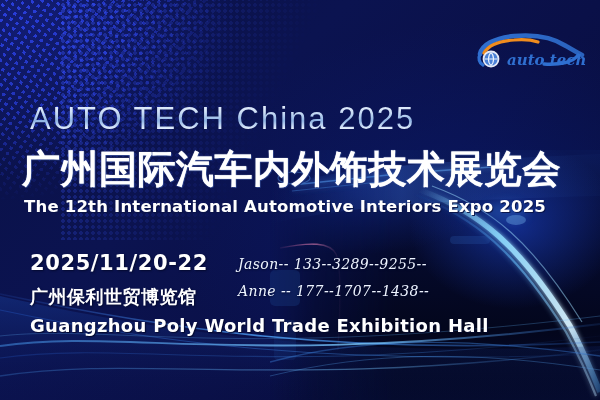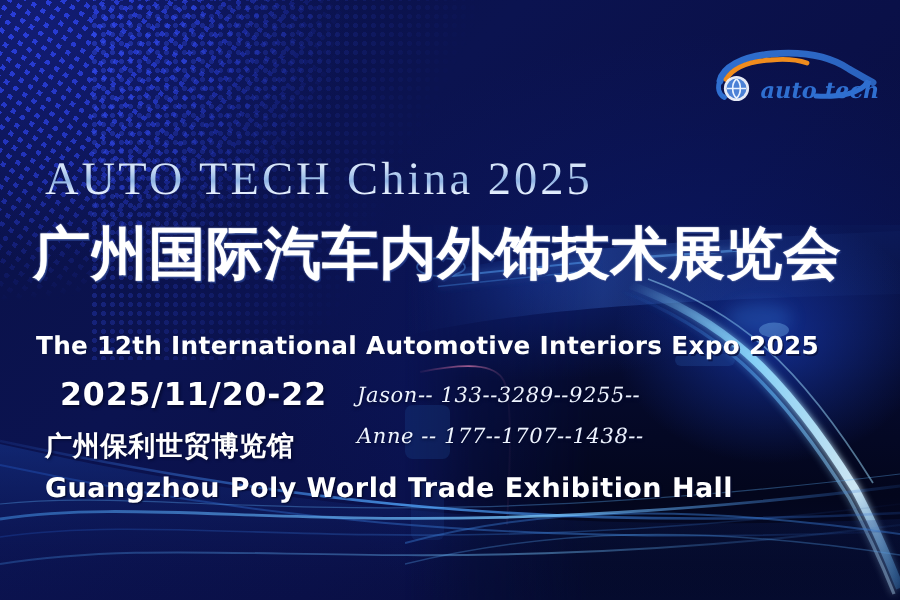--- a/index.html
+++ b/index.html
@@ -57,40 +57,39 @@
 
   
   .logo{position:absolute;right:14px;top:24px;width:112px;height:50px;}
 
   
   .content{position:absolute;left:0;top:0;width:600px;height:400px;}
 
   .t-main{
     position:absolute;left:30px;top:101px;
     font-size:31px;letter-spacing:2.0px;font-weight:400;
-    font-family:Liberation Serif, serif;
+    font-family:Liberation Sans, sans-serif;
     background:linear-gradient(180deg,#f2f6ff 0%,#cfe0f7 30%,#8fb4e4 55%,#e8f1ff 78%,#a9c6ea 100%);
     -webkit-background-clip:text;background-clip:text;color:transparent;
     text-shadow:none;white-space:nowrap;
   }
   .t-cn{
     position:absolute;left:22px;top:144px;
     font-size:38px;font-weight:700;letter-spacing:.5px;color:#ffffff;
     font-family:"DejaVu Sans",sans-serif;white-space:nowrap;
     text-shadow:0 0 1px #dfe9ff, 1px 1px 0 #1a2f7a;
   }
   .t-en{
     position:absolute;left:24px;top:197px;
     font-size:16.5px;font-weight:700;letter-spacing:.2px;color:#ffffff;
     font-family:"DejaVu Sans",sans-serif;white-space:nowrap;
     text-shadow:1px 1px 0 rgba(10,20,70,.9);
-    margin-top:24px;
   }
   .t-date{
-    position:absolute;left:40px;top:251px;
+    position:absolute;left:30px;top:251px;
     font-size:21px;font-weight:700;letter-spacing:.6px;color:#ffffff;
     font-family:"DejaVu Sans",sans-serif;white-space:nowrap;
     text-shadow:1px 1px 2px rgba(4,10,45,.95);
   }
   .t-venue-cn{
     position:absolute;left:30px;top:285px;
     font-size:18px;font-weight:700;color:#ffffff;letter-spacing:.5px;
     font-family:"DejaVu Sans",sans-serif;white-space:nowrap;
     text-shadow:1px 1px 2px rgba(4,10,45,.95);
   }

